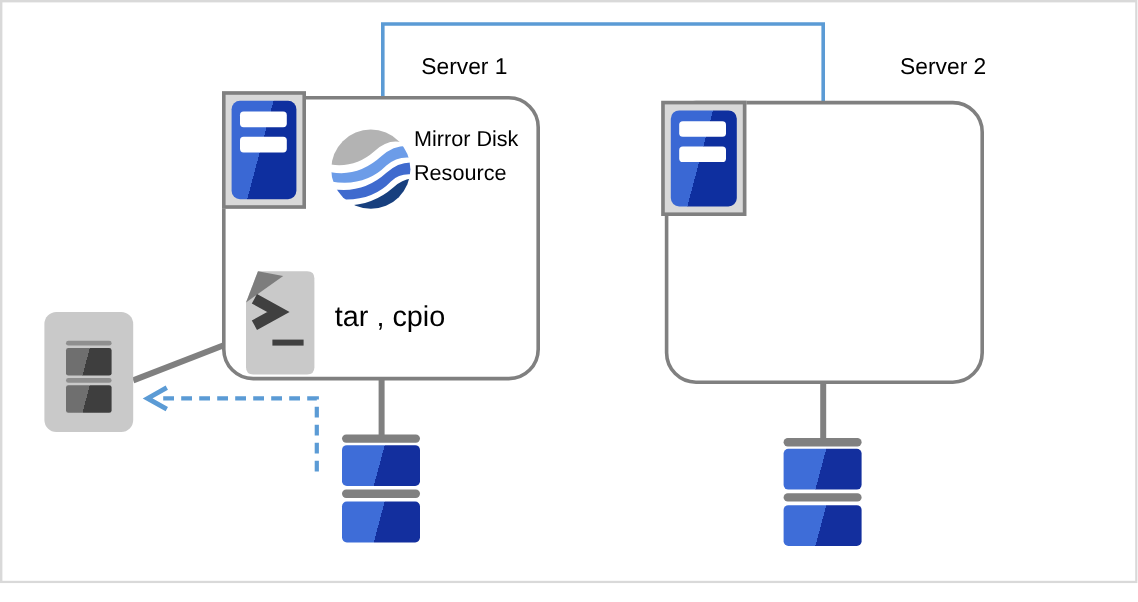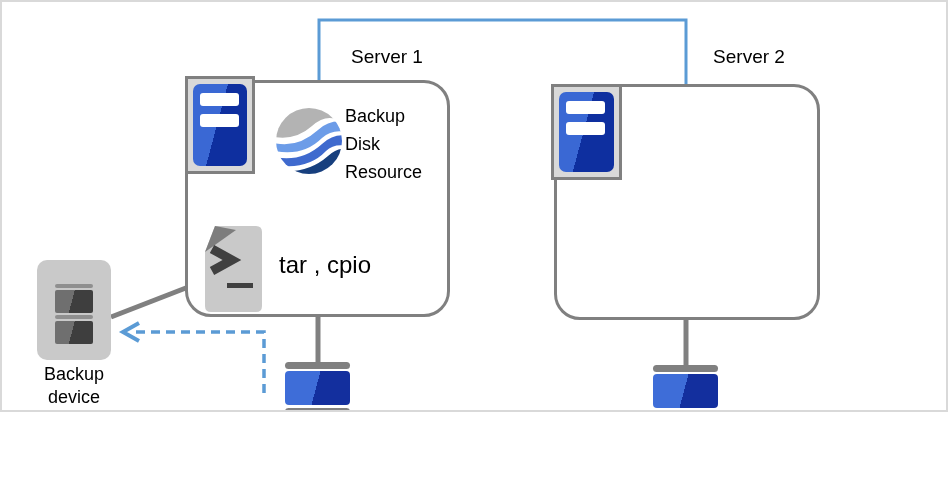--- a/index.html
+++ b/index.html
@@ -1,35 +1,35 @@
 <!DOCTYPE html>
 <html><head>
 <meta charset="utf-8">
 <style>
   html,body{margin:0;padding:0;background:#ffffff;}
   *{box-sizing:border-box;}
   #page{
-    position:relative;width:948px;height:412px;background:#ffffff;
+    position:relative;width:948px;height:486px;background:#ffffff;
     border:2px solid #d9d9d9;overflow:hidden;
     font-family:"Liberation Sans", sans-serif;color:#000000;
   }
   #wires{position:absolute;left:0;top:0;width:948px;height:502px;pointer-events:none;}
 
   .server-box{
     position:absolute;background:#ffffff;border:3px solid #808080;border-radius:26px;
   }
   #server1-box{left:183px;top:78px;width:265px;height:237px;}
   #server2-box{left:552px;top:82px;width:266px;height:236px;}
 
   .server-label{
     position:absolute;top:44px;width:136px;text-align:center;
     font-size:19px;line-height:22px;white-space:nowrap;
   }
   #server1-label{left:317px;}
-  #server2-label{left:679px;}
+  #server2-label{left:716px;}
 
   .srv-icon{
     position:absolute;background:#d9d9d9;border:3px solid #808080;
   }
   #server1-srv-icon{left:183px;top:74px;width:70px;height:98px;}
   #server2-srv-icon{left:549px;top:82px;width:71px;height:96px;}
   .srv-body{
     position:absolute;left:5px;top:5px;right:5px;bottom:5px;border-radius:7px;
     background:linear-gradient(105deg,#3a68d4 46%,#0e2f9f 46%);
   }
@@ -129,37 +129,36 @@
         </clipPath>
       </defs>
     <g clip-path="url(#gclip)">
       <rect width="70" height="70" fill="#ffffff"></rect>
       <path d="M -4,2 L -4,30 Q 20,36 38,20 Q 50,9 62,13 L 40,-6 Z" fill="#B3B3B3"></path>
       <path d="M -4,36 Q 22,44 44,24 Q 56,13 72,16 L 72,26 Q 58,23 48,32 Q 28,52 -4,44 Z" fill="#6C9CE8"></path>
       <path d="M -4,50 Q 26,58 48,38 Q 60,27 74,30 L 74,40 Q 60,37 52,45 Q 32,66 -4,58 Z" fill="#3F6ACE"></path>
       <path d="M -4,63 Q 30,71 54,50 Q 64,41 74,43 L 74,76 L -4,76 Z" fill="#173F7E"></path>
     </g>
   </svg>
-  <div id="mirror-resource-label">Backup Disk Resource</div>
+  <div id="mirror-resource-label">Mirror Disk Resource</div>
 
   <svg id="script-icon" width="64" height="90" viewBox="0 0 64 90">
     <path d="M 14,3 L 55,3 Q 61,3 61,9 L 61,83 Q 61,89 55,89 L 10,89 Q 4,89 4,83 L 4,29 Z" fill="#C9C9C9"></path>
     <path d="M 4,29 L 14,3 L 35,7 Z" fill="#7D7D7D"></path>
     <polyline points="11,26 31,37 11,48" fill="none" stroke-width="9" stroke="#404040"></polyline>
     <rect x="26" y="60" width="26" height="5" fill="#404040"></rect>
   </svg>
   <div id="commands-label">tar , cpio</div>
 
   <div id="backup-device">
     <div class="tape-bar b1"></div>
     <div class="tape-slot t1"></div>
     <div class="tape-bar b2"></div>
     <div class="tape-slot t2"></div>
   </div>
-  <div id="backup-label">Backup device</div>
 
   <div class="disk-stack" id="disk-stack-1">
     <div class="disk-cap"></div>
     <div class="disk-platter p1"></div>
     <div class="disk-bar"></div>
     <div class="disk-platter p2"></div>
   </div>
   <div class="disk-stack" id="disk-stack-2">
     <div class="disk-cap"></div>
     <div class="disk-platter p1"></div>

